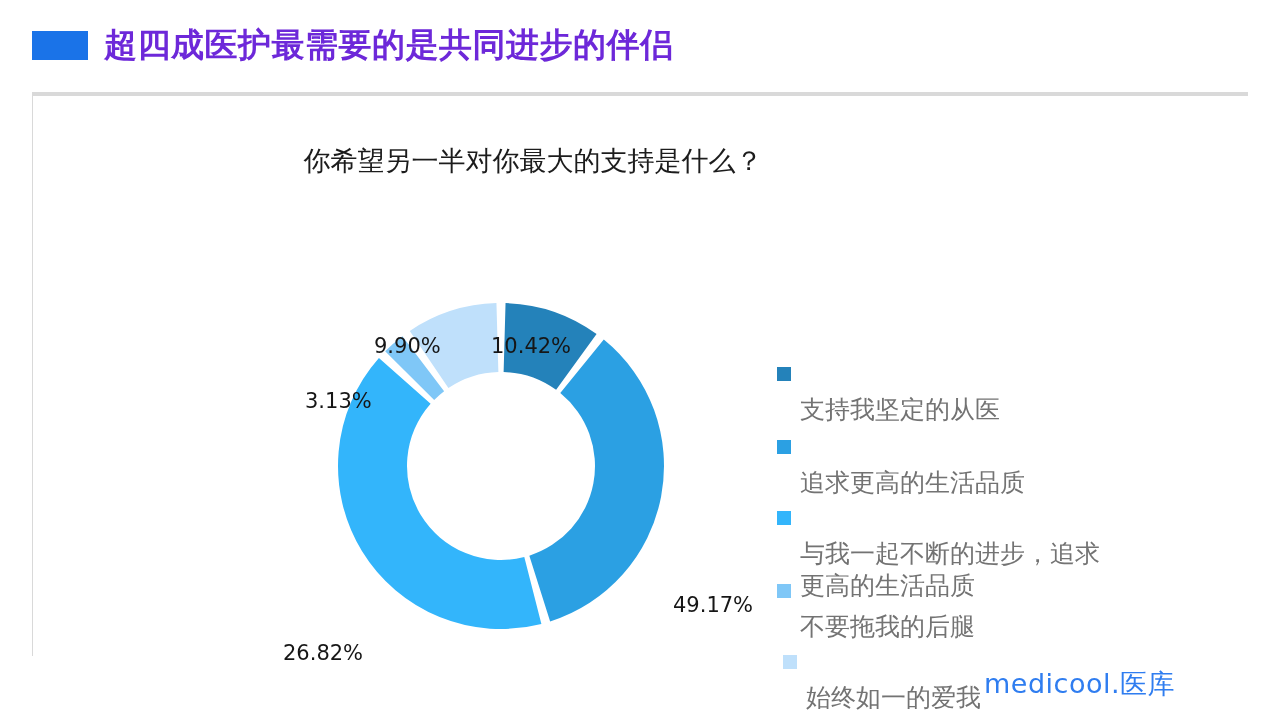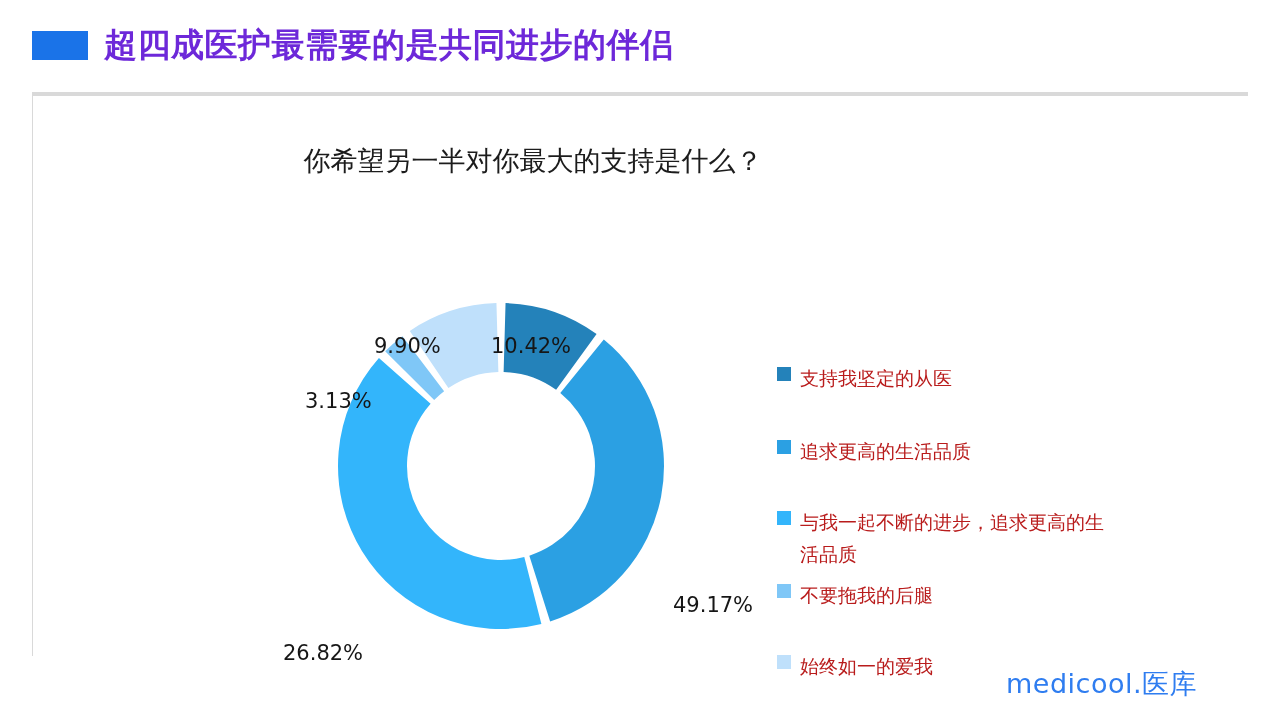--- a/index.html
+++ b/index.html
@@ -93,35 +93,36 @@
     display: flex;
     align-items: flex-start;
   }
   .legend-swatch {
     width: 14px; height: 14px;
     flex: 0 0 14px;
     margin-top: 5px;
   }
   .legend-label {
     margin-left: 9px;
-    font-size: 19px;
+    font-size: 25px;
     line-height: 32px;
-    color: #b91c1c;
+    color: #737373;
     max-width: 320px;
+    margin-top: 32px;
   }
   #legend-item-0 { left: 0; top: 94px; }
   #legend-item-1 { left: 0; top: 167px; }
   #legend-item-2 { left: 0; top: 238px; }
   #legend-item-3 { left: 0; top: 311px; }
-  #legend-item-4 { left: 0; top: 382px; }
+  #legend-item-4 { left: 6px; top: 382px; }
 
   
   #brand-logo {
     position: absolute;
-    left: 1006px; top: 666px;
+    left: 984px; top: 666px;
     font-size: 27px;
     letter-spacing: 0.5px;
     color: #2f7df0;
     white-space: nowrap;
     font-family: "DejaVu Sans", "Liberation Sans", sans-serif;
   }
 </style>
 </head>
 <body>
 

